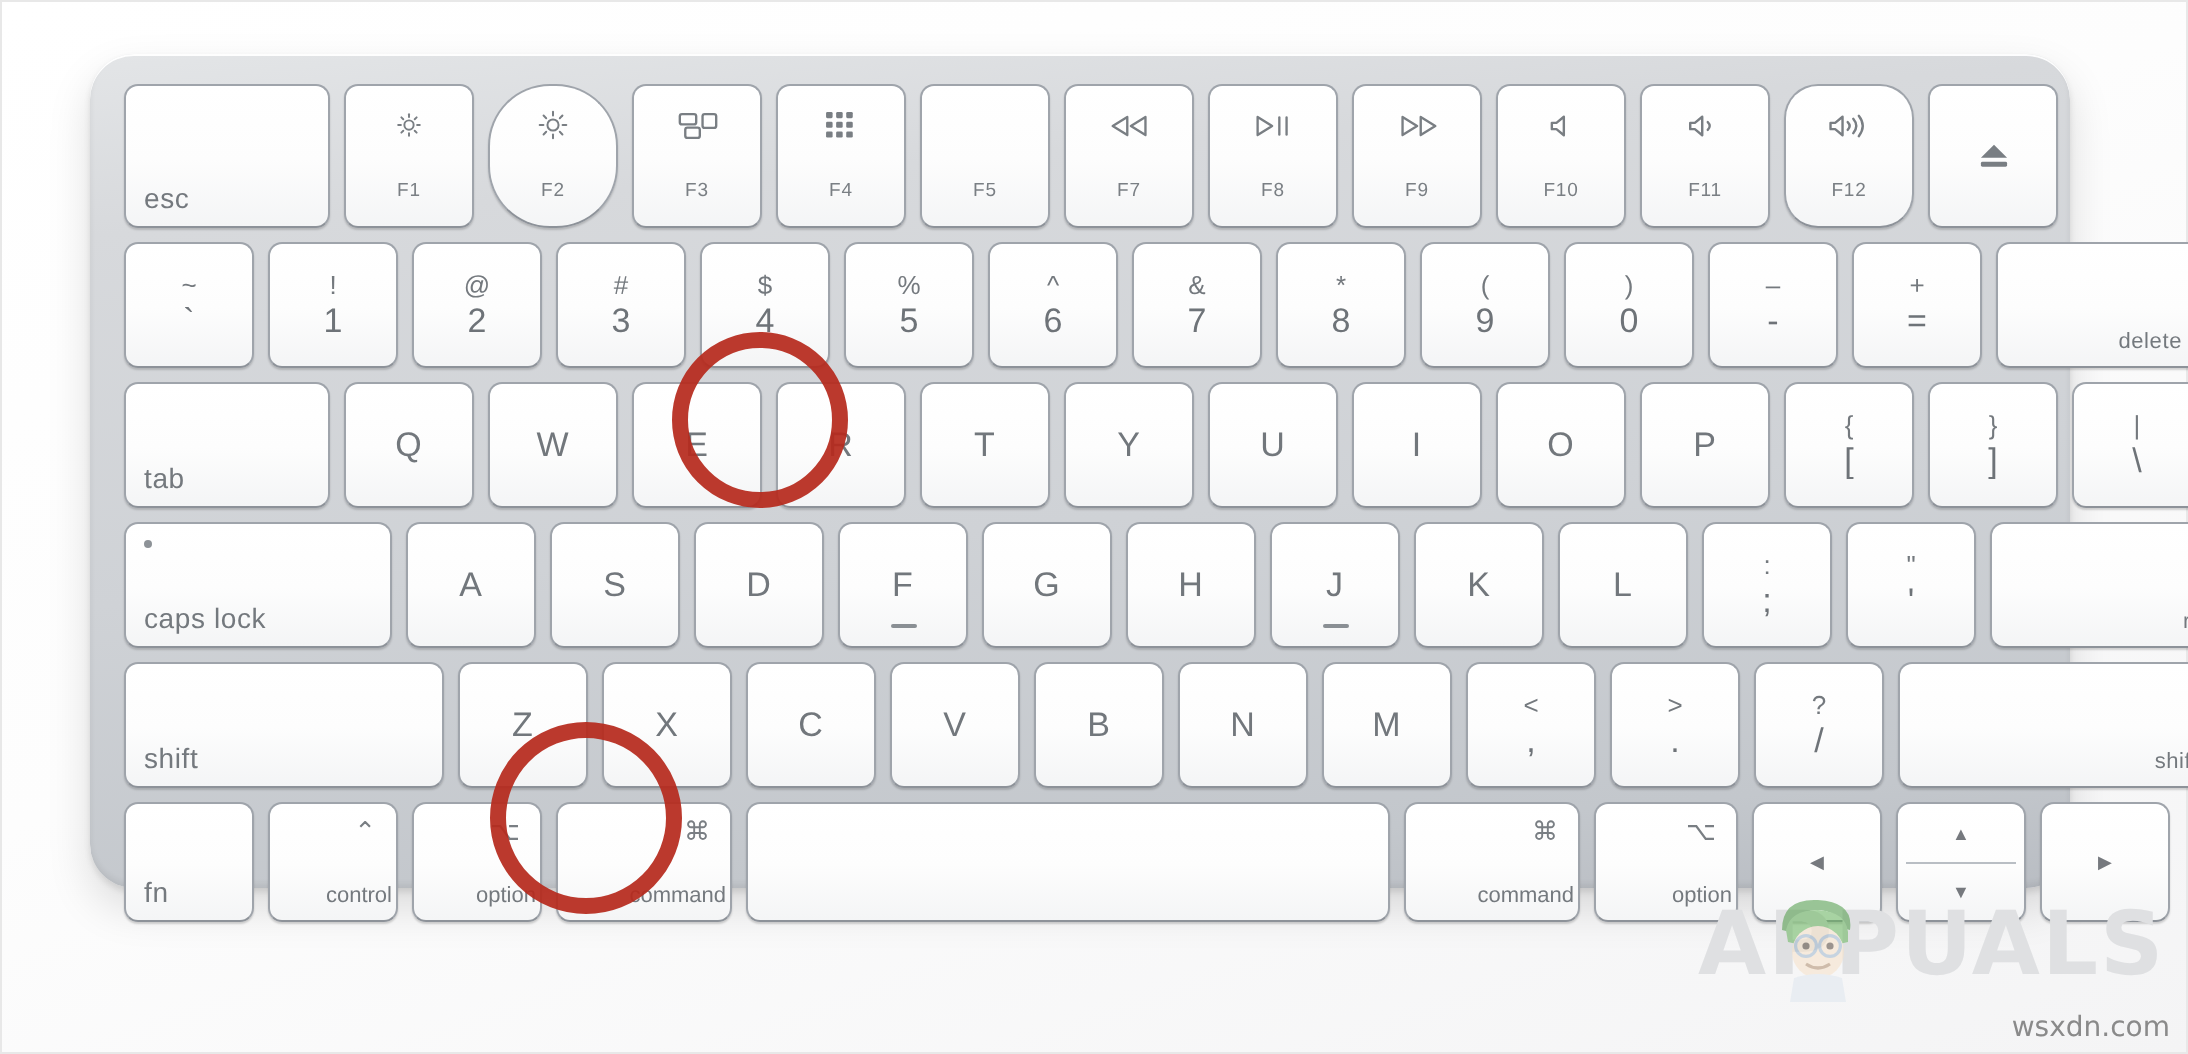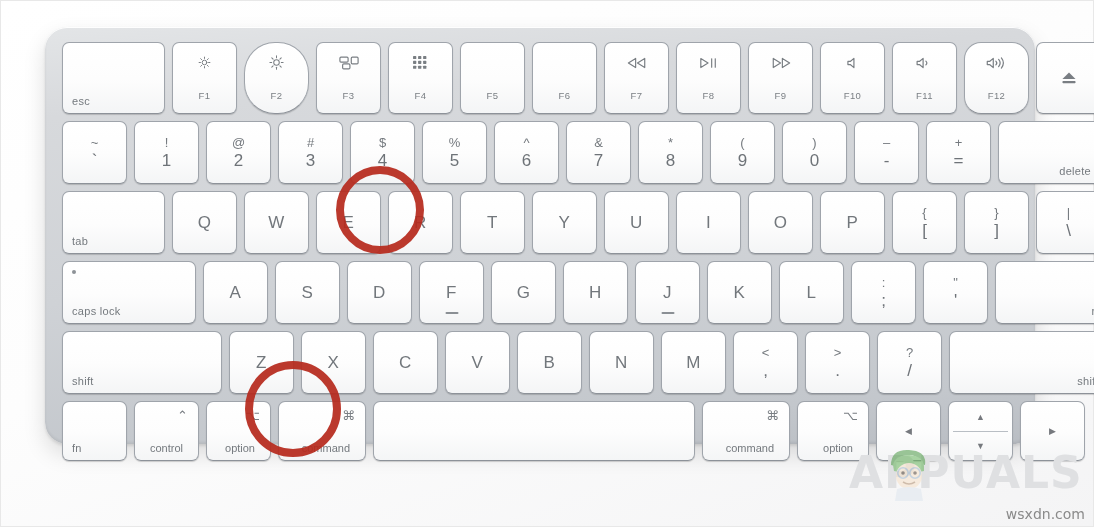--- a/index.html
+++ b/index.html
@@ -62,25 +62,25 @@
     display:flex;flex-direction:column;align-items:center;justify-content:center;
     gap:3px;
   }
   .dual .up{font-size:13px;line-height:13px;color:#74797e;}
   .dual .lo{font-size:17px;line-height:17px;color:#6e7378;}
 
   .fnkey{position:absolute;inset:0;display:flex;flex-direction:column;align-items:center;justify-content:center;gap:20px;}
   .fnkey .gly{height:15px;display:flex;align-items:center;justify-content:center;color:#797e83;}
   .fnkey .lbl{font-size:9.5px;color:#7a7f84;letter-spacing:.4px;}
 
-  .bl{position:absolute;left:9px;bottom:6px;font-size:11px;color:#74797e;letter-spacing:.3px;}
+  .bl{position:absolute;left:9px;bottom:6px;font-size:14px;color:#74797e;letter-spacing:.3px;}
   .br{position:absolute;right:9px;bottom:6px;font-size:11px;color:#74797e;letter-spacing:.3px;}
   .modk{position:absolute;inset:0;}
   .modk .sym{position:absolute;top:7px;right:10px;font-size:13px;color:#797e83;line-height:1;}
-  .modk .nm{position:absolute;bottom:6px;right:15px;font-size:11px;color:#74797e;}
+  .modk .nm{position:absolute;bottom:6px;right:2px;font-size:11px;color:#74797e;}
   .dot{position:absolute;top:8px;left:9px;width:4px;height:4px;border-radius:50%;background:#8d9297;}
   .homebar{position:absolute;left:50%;transform:translateX(-50%);bottom:9px;width:13px;height:1.6px;background:#8a8f94;border-radius:1px;}
 
   .arrowkey{position:absolute;inset:0;display:flex;align-items:center;justify-content:center;font-size:9px;color:#76797e;}
   .updown{position:relative;}
   .updown .half{position:absolute;left:0;right:0;height:50%;display:flex;align-items:center;justify-content:center;font-size:9px;color:#76797e;}
   .updown .half.u{top:0;}
   .updown .half.d{bottom:0;}
   .updown .sep{position:absolute;left:4px;right:4px;top:50%;height:1px;background:#b9bec4;}
 
@@ -181,26 +181,20 @@
                   <rect x="10.8" y="10.4" width="3.5" height="3.3" rx="0.7" fill="#797e83"></rect>
                 </svg>
               </div>
                <div class="lbl">F4</div>
             </div>
           </div>
           <div class="key" style="flex: 65 0 auto; width: 65px;">
             <div class="fnkey">
               <div class="gly"></div>
                <div class="lbl">F5</div>
-            </div>
-          </div>
-          <div class="key" style="flex: 65 0 auto; width: 65px;">
-            <div class="fnkey">
-              <div class="gly"></div>
-               <div class="lbl">F6</div>
             </div>
           </div>
           <div class="key" style="flex: 65 0 auto; width: 65px;">
             <div class="fnkey">
               <div class="gly">
                 <svg width="20" height="12" viewBox="0 0 22 13">
         <path d="M9.5 1.5 L1.5 6.5 L9.5 11.5 Z" stroke="#797e83" stroke-width="1.3" fill="none" stroke-linecap="round" stroke-linejoin="round"></path>
                   <path d="M19.5 1.5 L11.5 6.5 L19.5 11.5 Z" stroke="#797e83" stroke-width="1.3" fill="none" stroke-linecap="round" stroke-linejoin="round"></path>
                 </svg>
               </div>

